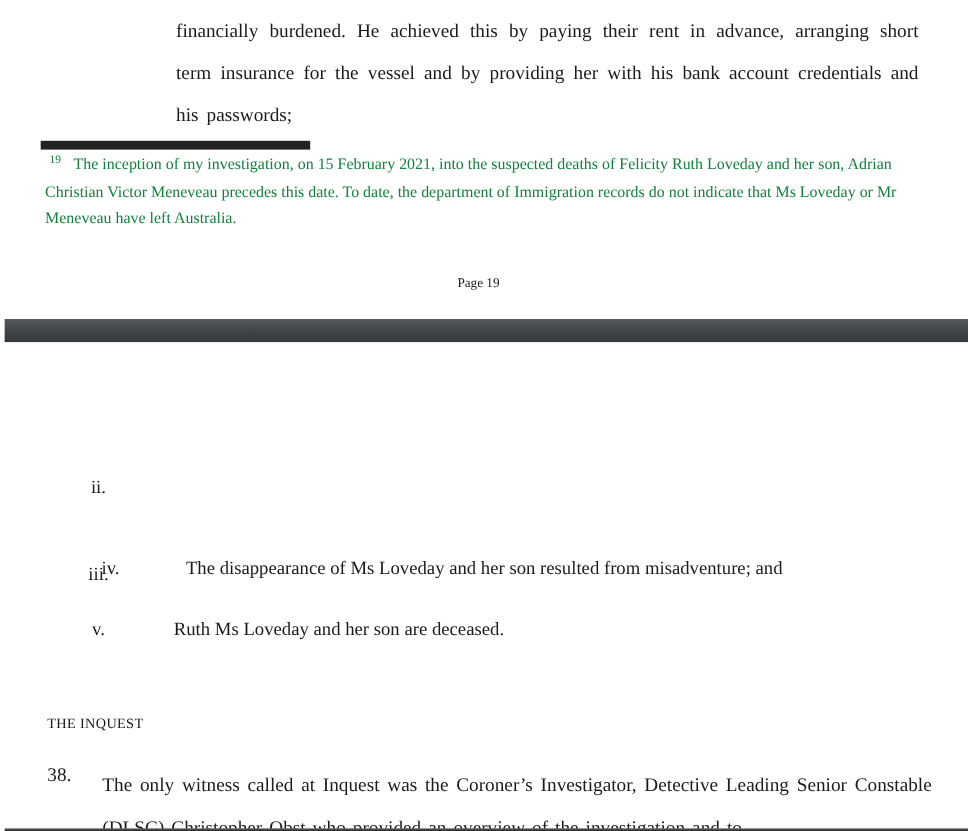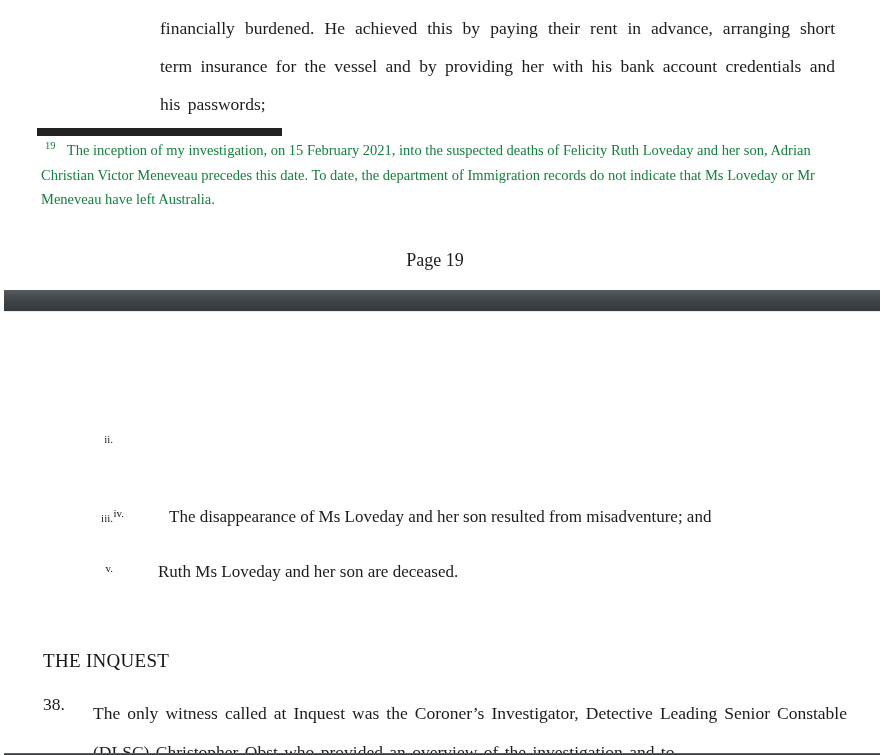--- a/index.html
+++ b/index.html
@@ -43,53 +43,53 @@
   }
   .footnote sup {
     font-size: 10.5px;
     vertical-align: super;
     line-height: 0;
   }
   .page-number {
     position: absolute;
     left: 0; top: 242px; width: 862px;
     text-align: center;
-    font-size: 18px;
+    font-size: 12px;
     color: #1c1c1c;
   }
 
   .separator-bar {
     position: absolute;
     left: 0; top: 286px;
     width: 880px; height: 21px;
     background: linear-gradient(to bottom, #575c5f 0%, #474c50 30%, #3e4347 60%, #34393c 100%);
   }
 
   .finding-list { position: absolute; left: 0; top: 0; width: 880px; }
   .list-row { position: absolute; left: 0; width: 880px; height: 26px; }
   .row-ii  { top: 113px; }
   .row-iii { top: 156px; margin-top: 36px; }
   .row-iv  { top: 187px; margin-left: 11px; }
   .row-v   { top: 242px; }
   .list-numeral {
     position: absolute;
     left: 58px; width: 55px;
-    text-align: right;
-    font-size: 11px;
+    text-align: center;
+    font-size: 17px;
   }
   .list-text {
     position: absolute;
     left: 150px; width: 720px;
     font-size: 17px;
   }
 
   .section-heading {
     position: absolute;
     left: 35px; top: 334px;
-    font-size: 19px;
+    font-size: 13px;
     letter-spacing: 0.3px;
     color: #151515;
   }
   .para-82-number {
     position: absolute;
     left: 35px; top: 378px;
     font-size: 17.5px;
   }
   .para-82-text {
     position: absolute;

